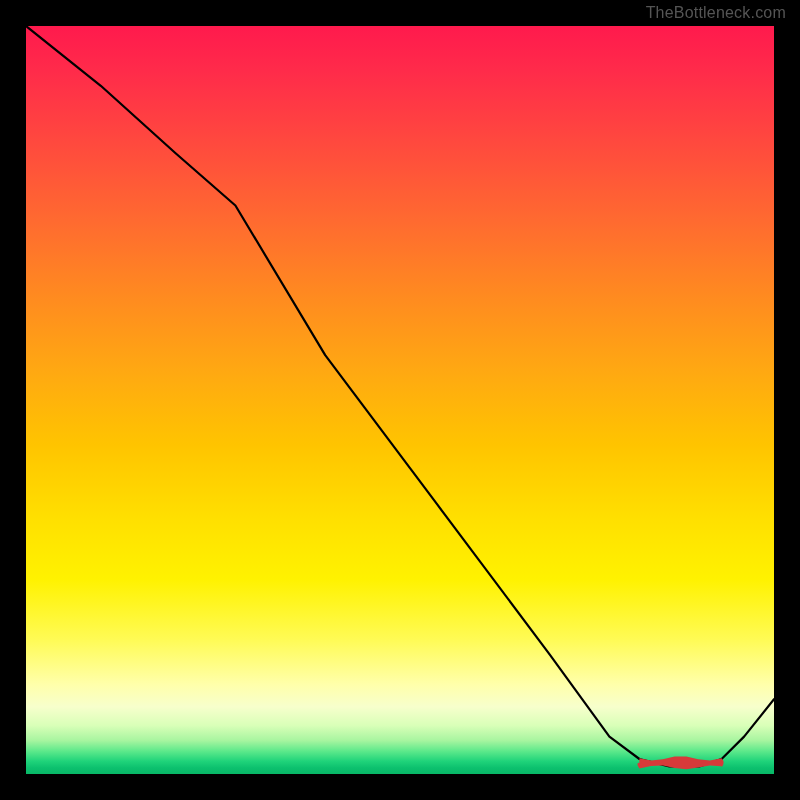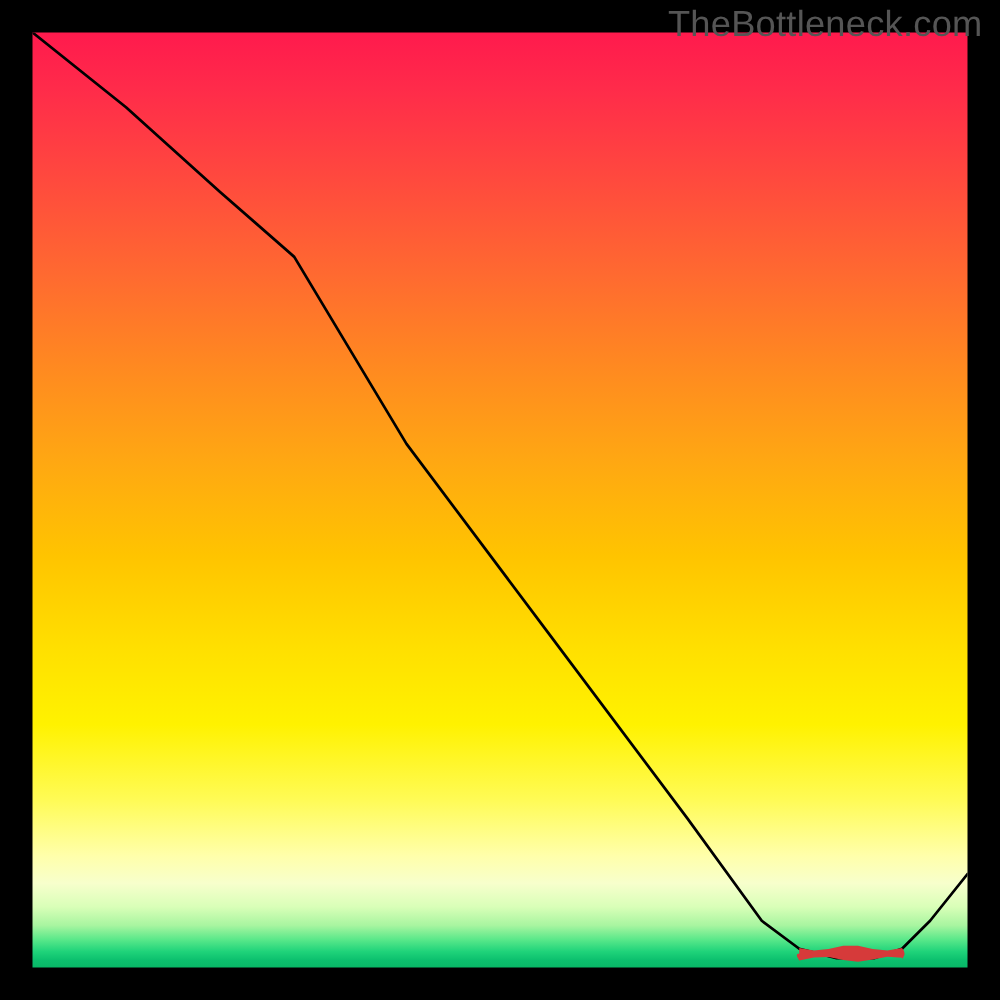--- a/index.html
+++ b/index.html
@@ -9,21 +9,21 @@
     background: #000;
     position: relative;
     font-family: Arial, Helvetica, sans-serif;
     overflow: hidden;
   }
   .watermark {
     position: absolute;
     top: 4px;
     right: 14px;
     color: #555;
-    font-size: 29px;
+    font-size: 16px;
     font-weight: 500;
     letter-spacing: 0.2px;
     z-index: 10;
   }
   .frame {
     position: absolute;
     top: 26px;
     left: 26px;
     width: 748px;
     height: 748px;

